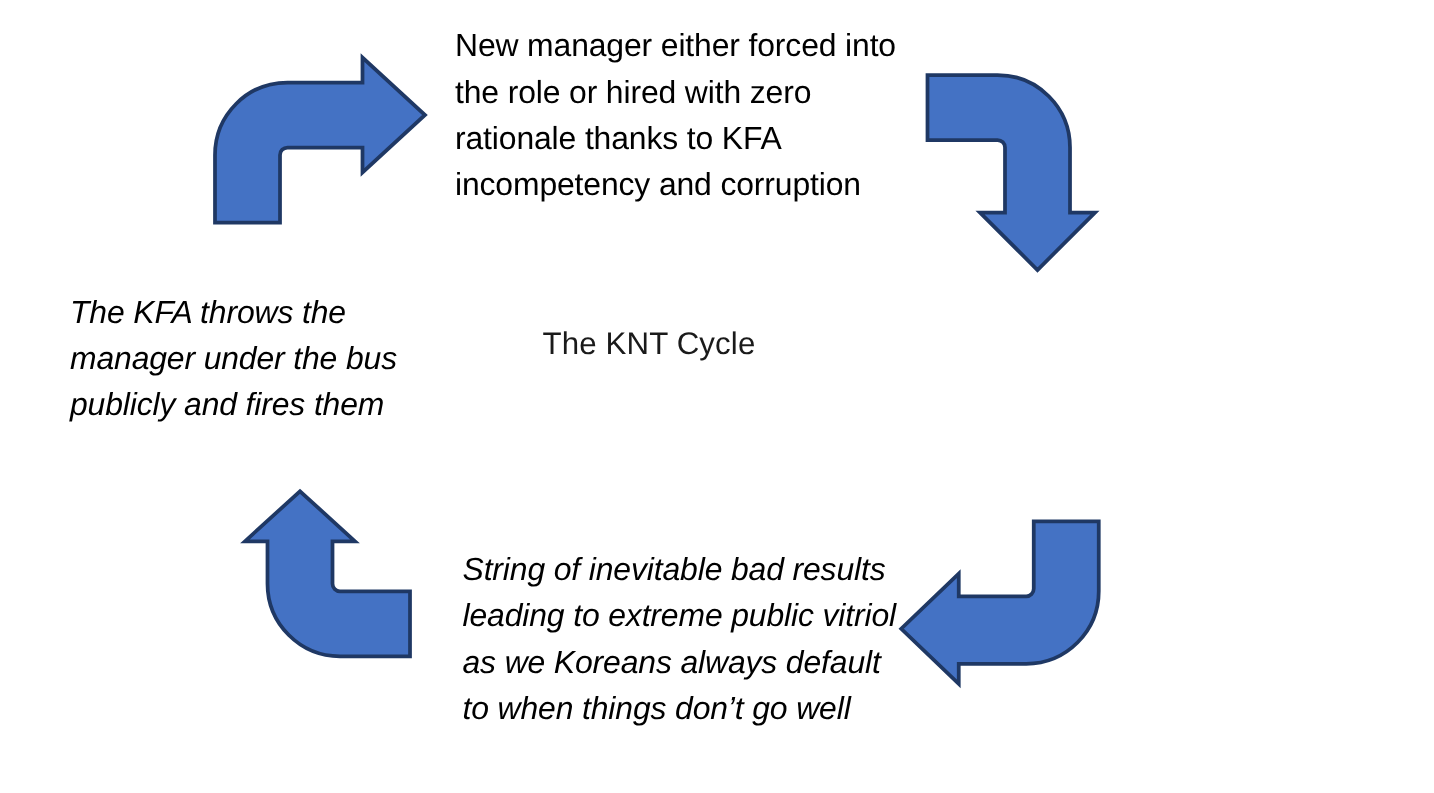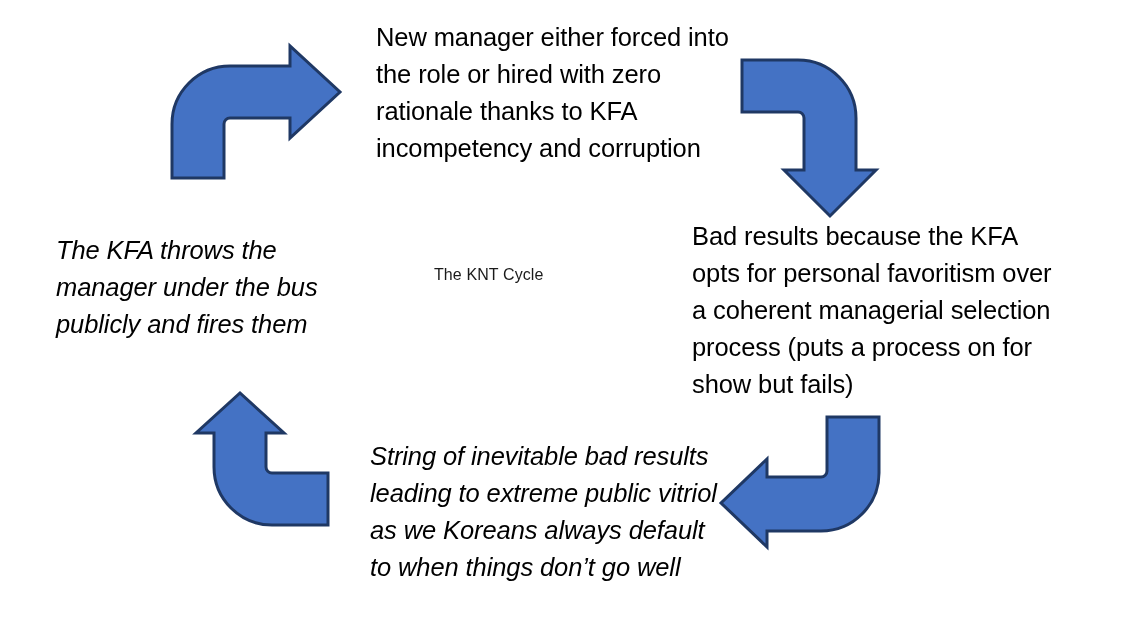--- a/index.html
+++ b/index.html
@@ -30,28 +30,28 @@
     font-family: "Liberation Sans", sans-serif;
     font-size: 25.5px;
     line-height: 37px;
     color: #000000;
     white-space: pre-line;
     letter-spacing: -0.1px;
   }
   .center-title {
     position: absolute;
     font-family: "Liberation Sans", sans-serif;
-    font-size: 16px;
+    font-size: 25px;
     line-height: 34px;
     color: #1a1a1a;
     white-space: nowrap;
     letter-spacing: 0.1px;
   }
   
-  #text-top    { left: 376px; top: 19px;  width: 380px; }
+  #text-top    { left: 364px; top: 19px;  width: 380px; }
   #text-right  { left: 692px; top: 218px; width: 372px; }
   #text-bottom { left: 370px; top: 438px; width: 350px; font-style: italic; }
   #text-left   { left: 56px;  top: 232px; width: 300px; font-style: italic; }
   #title       { left: 434px; top: 258px; }
 </style>
 </head>
 <body>
 
 <div id="canvas" style="background: rgb(255, 255, 255);">
 
@@ -110,21 +110,20 @@
              L 114 42
              L 96 42
              L 96 76
              A 6 6 0 0 0 102 82
              L 158 82
              Z" fill="#4472C4" stroke="#1F3864"></path>
   </svg>
 
   <div class="text-block" id="text-top">New manager either forced into the role or hired with zero rationale thanks to KFA incompetency and corruption</div>
 
-  <div class="text-block" id="text-right">Bad results because the KFA opts for personal favoritism over a coherent managerial selection process (puts a process on for show but fails)</div>
 
   <div class="text-block" id="text-bottom">String of inevitable bad results leading to extreme public vitriol as we Koreans always default to when things don’t go well</div>
 
   <div class="text-block" id="text-left">The KFA throws the manager under the bus publicly and fires them</div>
 
   <div class="center-title" id="title">The KNT Cycle</div>
 
 </div>
 
 </body></html>

